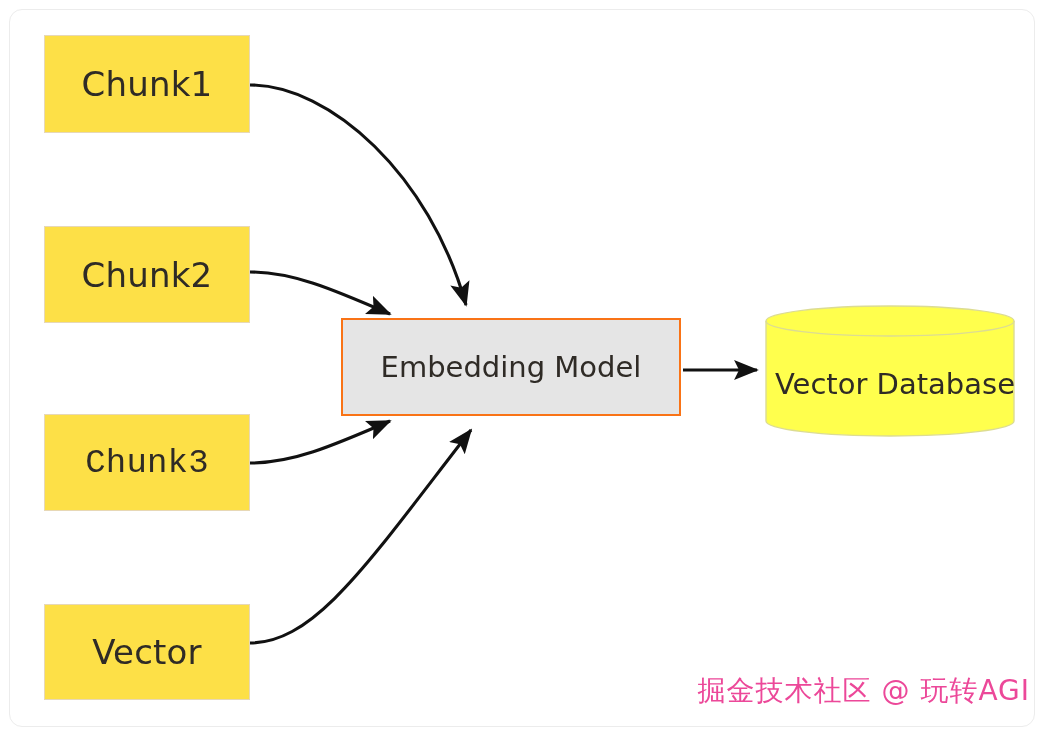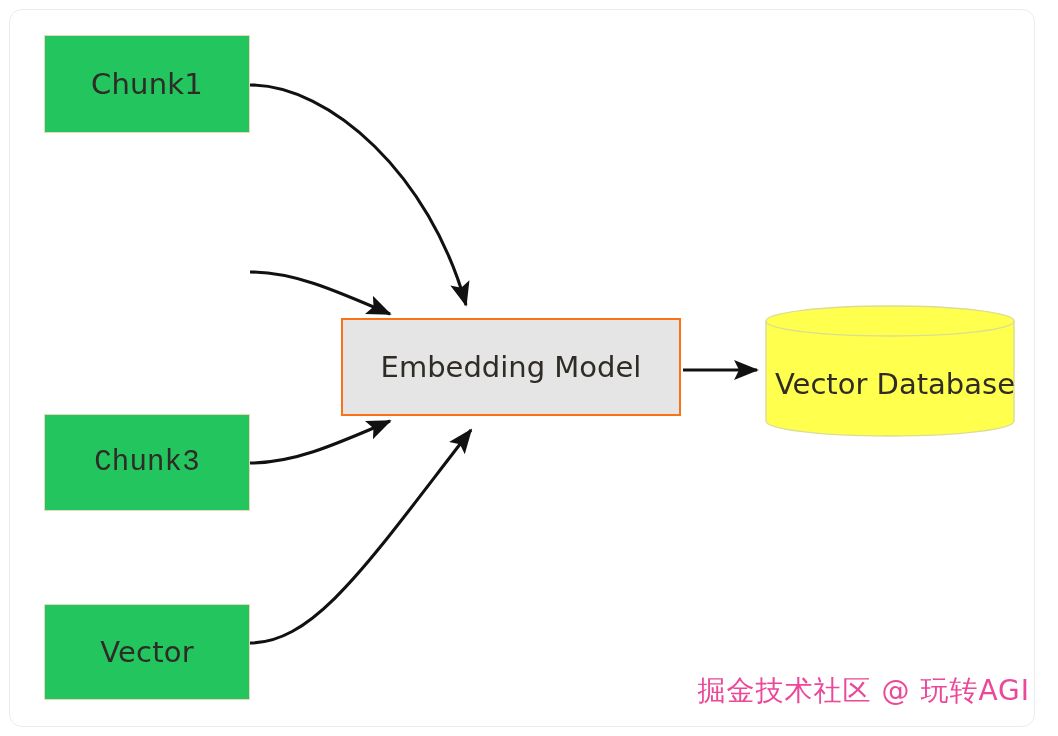--- a/index.html
+++ b/index.html
@@ -32,24 +32,24 @@
   }
   .node {
     position: absolute;
     box-sizing: border-box;
     display: flex;
     align-items: center;
     justify-content: center;
     text-align: center;
   }
   .chunk-box {
-    background: #22c55e;
+    background: #fde047;
     border: 1px solid #e7d8b6;
     color: #2f2b26;
-    font-size: 29px;
+    font-size: 34px;
     letter-spacing: 0.2px;
   }
   .embed-box {
     background: #e5e5e5;
     border: 2px solid #f97316;
     color: #2f2b26;
     font-size: 29px;
   }
   .cyl-wrap {
     position: absolute;
@@ -109,20 +109,23 @@
 
     <path d="M 250 643 C 316 643, 370 560, 471 430" fill="none" stroke="#111111" stroke-width="3.1" marker-end="url(#arrowhead)"></path>
 
     <path d="M 683 370 L 757 370" fill="none" stroke="#111111" stroke-width="3.1" marker-end="url(#arrowhead)"></path>
   </svg>
 
   <div class="node chunk-box" style="left:44px; top:35px; width:206px; height:98px;">
     <span>Chunk1</span>
   </div>
 
+  <div class="node chunk-box" style="left:44px; top:226px; width:206px; height:97px;">
+    <span>Chunk2</span>
+  </div>
 
   <div class="node chunk-box" style="left:44px; top:414px; width:206px; height:97px;font-family:Liberation Mono, monospace;">
     <span>Chunk3</span>
   </div>
 
   <div class="node chunk-box" style="left:44px; top:604px; width:206px; height:96px;">
     <span>Vector</span>
   </div>
 
   <div class="node embed-box" style="left:341px; top:318px; width:340px; height:98px;">

